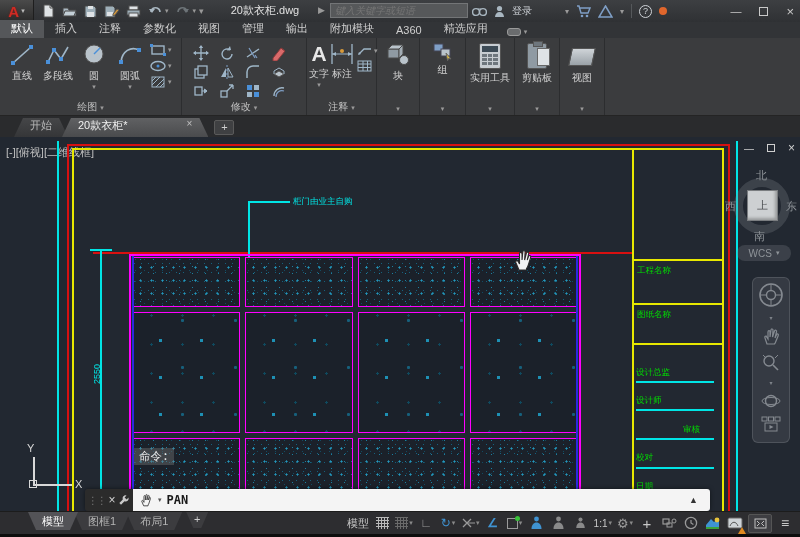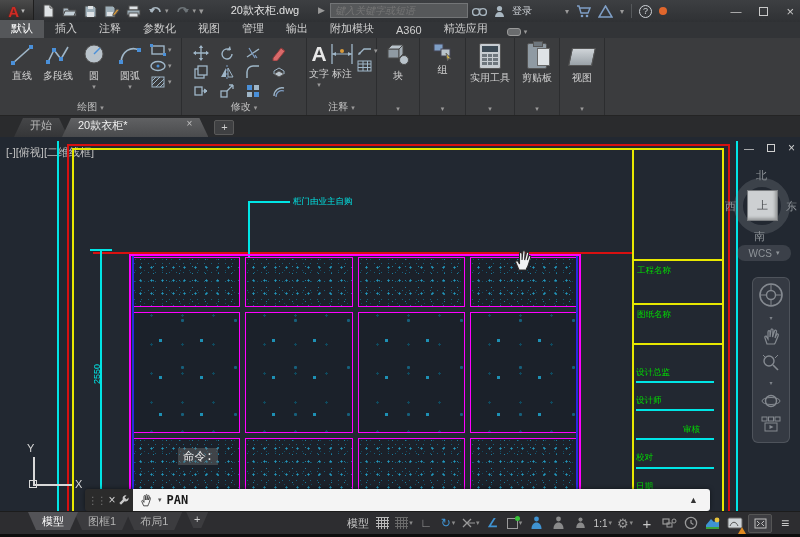--- a/index.html
+++ b/index.html
@@ -106,21 +106,21 @@
   .compass-lbl{position:absolute;color:#8f9499;font-size:11px;}
   .vc-ring{position:absolute;left:734px;top:41px;width:56px;height:56px;border-radius:50%;border:9px solid rgba(140,145,152,0.25);}
   .vc-face{position:absolute;left:747px;top:53px;width:31px;height:31px;background:#cdd0d2;border:1px solid #7a7d80;
     box-shadow:inset -2px -2px 3px rgba(0,0,0,.25);display:flex;align-items:center;justify-content:center;font-size:11px;color:#4a4d50;}
   .wcs-pill{position:absolute;left:737px;top:108px;width:54px;height:16px;border-radius:8px;background:rgba(125,130,136,0.28);
     color:#8f9499;font-size:10px;display:flex;align-items:center;justify-content:center;gap:4px;}
   .navbar{position:absolute;left:752px;top:140px;width:38px;height:166px;border-radius:6px;background:rgba(98,104,110,0.30);
     border:1px solid rgba(170,175,180,0.22);display:flex;flex-direction:column;align-items:center;padding-top:4px;gap:6px;}
   .navbar svg{opacity:.55;}
   .cmd-prompt{position:absolute;left:134px;top:311px;background:rgba(110,110,110,0.45);color:#e8e8e8;
-    font-size:11.5px;padding:1px 5px;font-family:"DejaVu Sans Mono",monospace;margin-left:44px;}
+    font-size:11.5px;padding:1px 5px;font-family:"DejaVu Sans Mono",monospace;}
   .cmd-hint{position:absolute;left:134px;top:329px;background:rgba(80,80,80,0.92);color:#f0f0f0;
     font-size:11.5px;padding:2px 6px;font-family:"DejaVu Sans Mono",monospace;}
   .cmdbar{position:absolute;left:85px;top:352px;width:625px;height:22px;display:flex;border-radius:3px;overflow:hidden;
     box-shadow:0 0 4px rgba(0,0,0,.5);}
   .cmdbar .dark{width:48px;background:#2b2b2b;display:flex;align-items:center;justify-content:space-evenly;color:#d0d0d0;}
   .cmdbar .dark .grip{color:#777;font-size:10px;letter-spacing:-1px;}
   .cmdbar .white{flex:1;background:#f4f4f4;display:flex;align-items:center;padding-left:6px;gap:5px;position:relative;}
   .cmdbar .white .cmdname{color:#1a1a1a;font-size:12px;font-weight:bold;font-family:"DejaVu Sans Mono",monospace;}
   .cmdbar .white .up{position:absolute;right:12px;color:#333;font-size:9px;}
   .cmdbar .white .car{color:#555;font-size:7px;}

